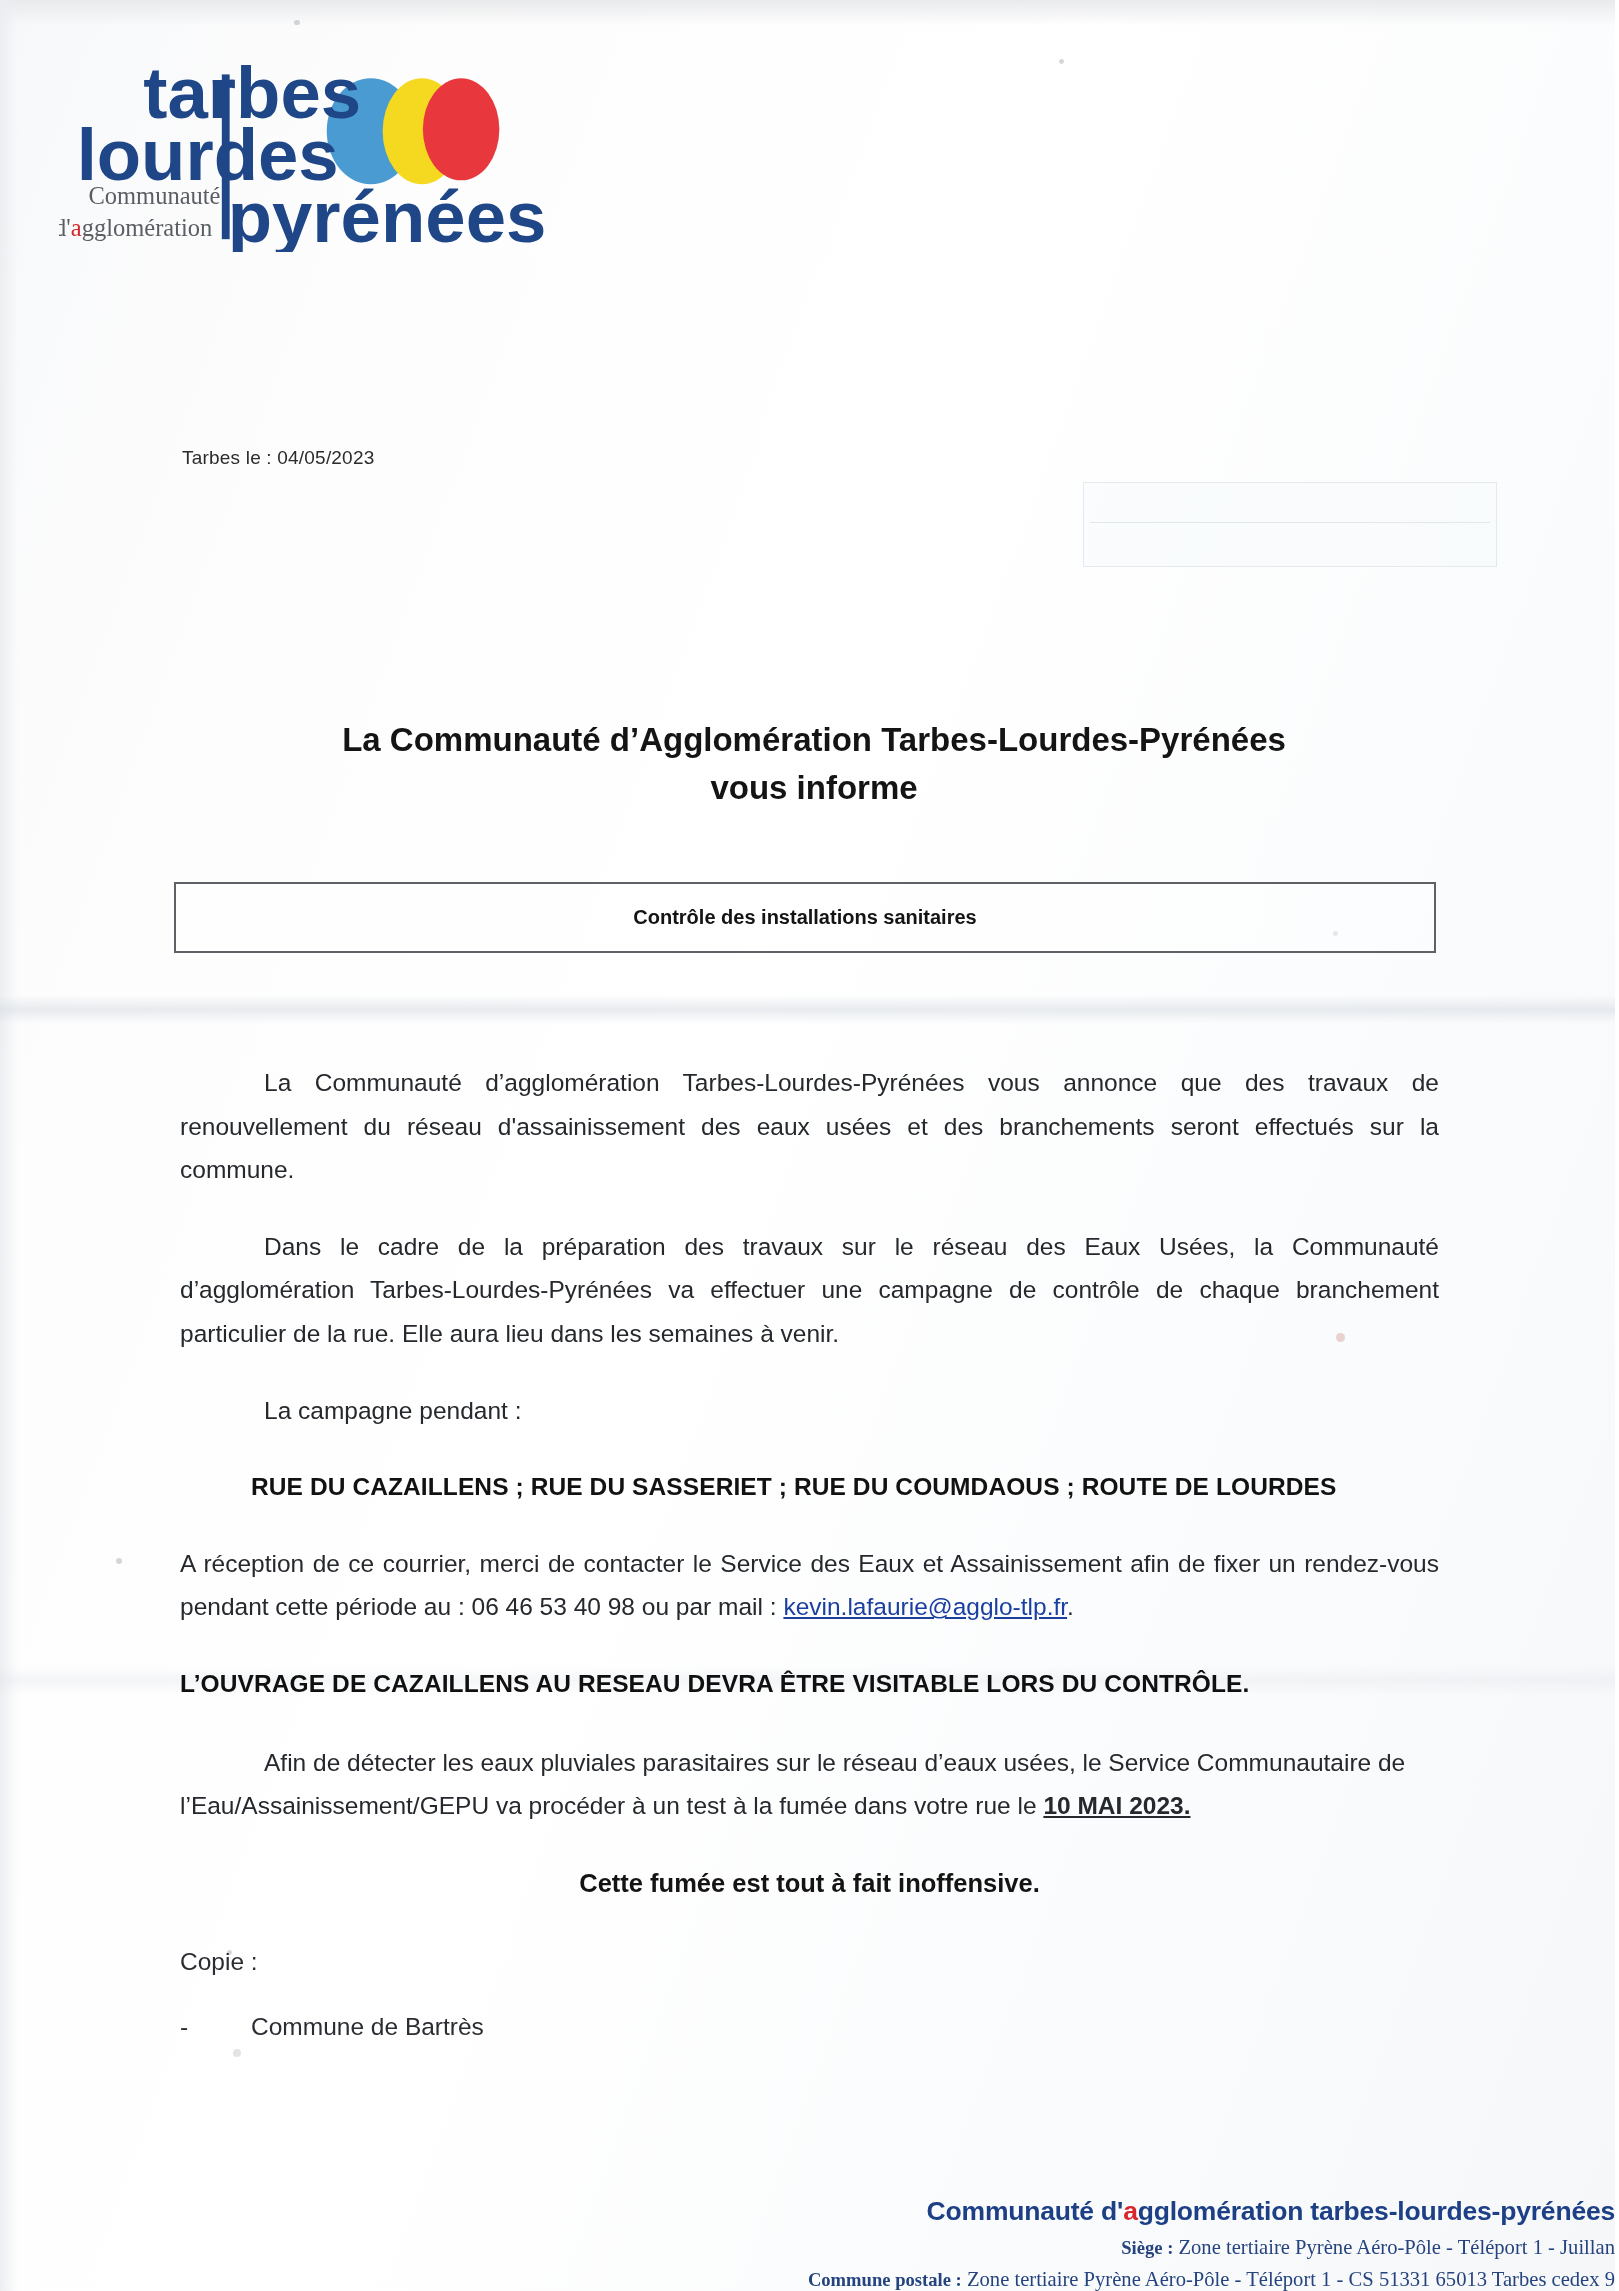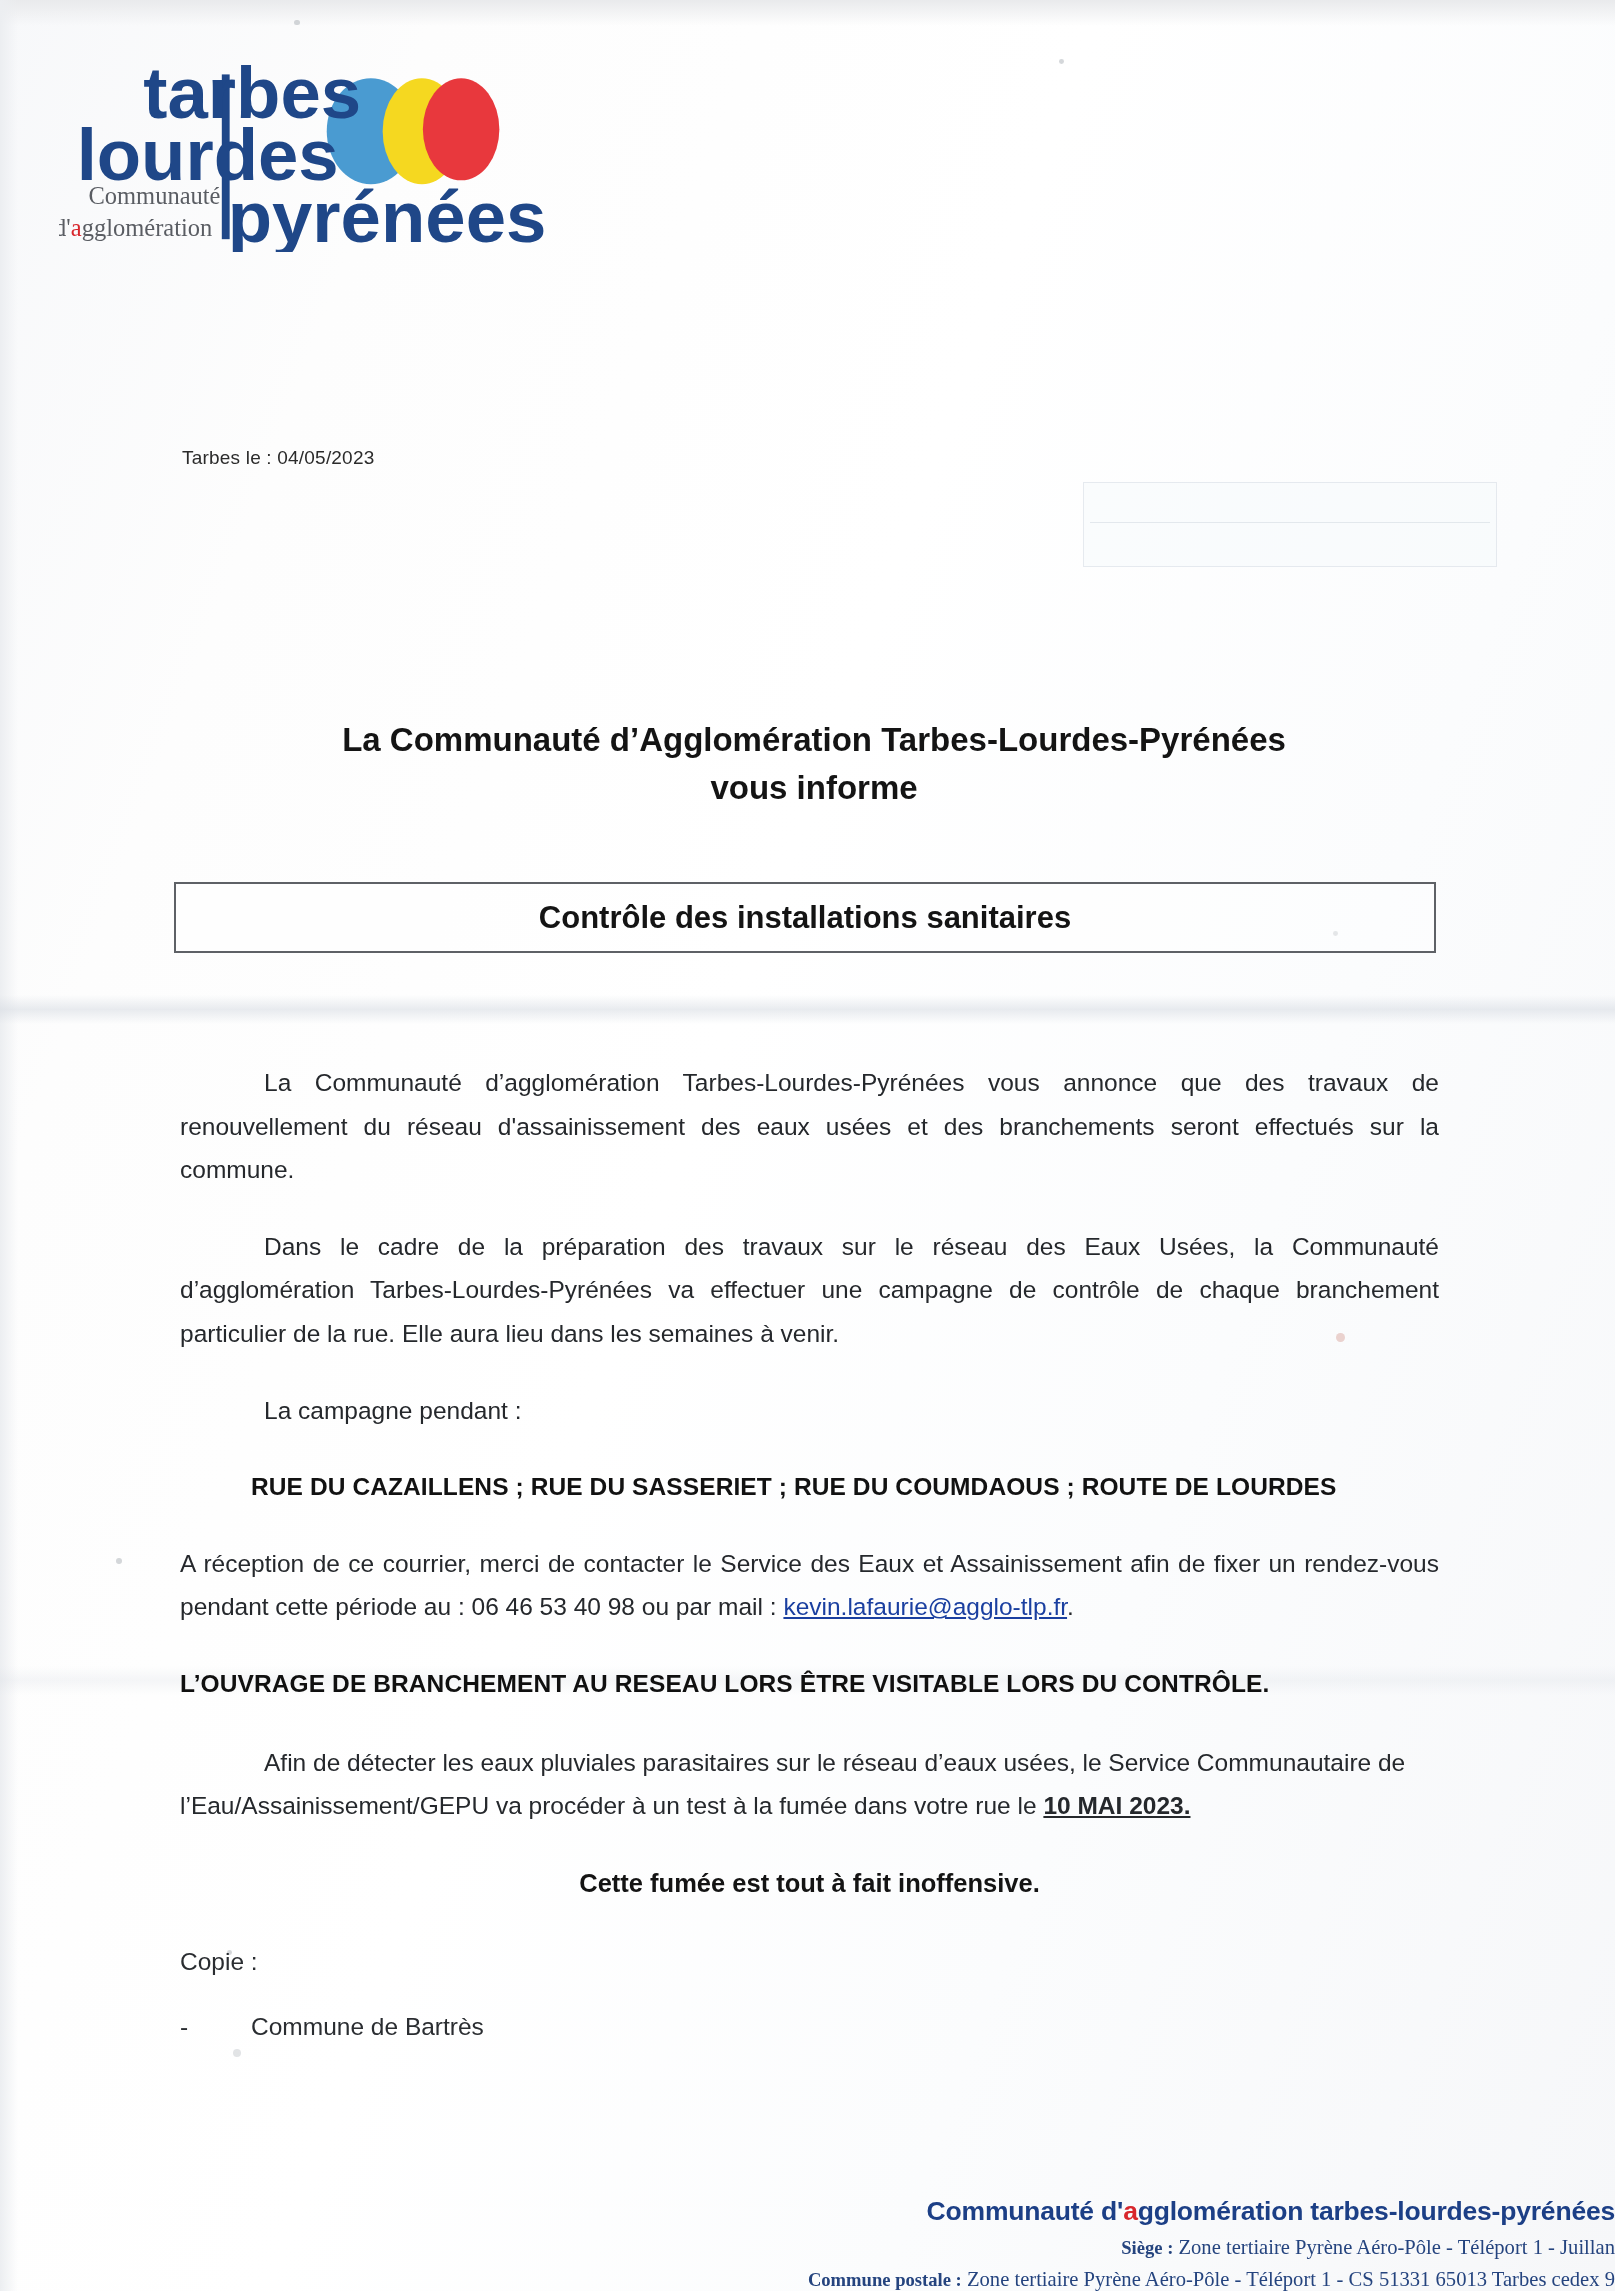--- a/index.html
+++ b/index.html
@@ -105,21 +105,21 @@
     width: 1262px;
     height: 71px;
     border: 2px solid #5e6166;
     box-sizing: border-box;
     display: flex;
     align-items: center;
     justify-content: center;
     background: rgba(255,255,255,0.4);
   }
   .subtitle-text {
-    font-size: 31px;
+    font-size: 20px;
     font-weight: bold;
     color: #141414;
   }
 
   
   .body-block {
     position: absolute;
     left: 180px;
     top: 1061px;
     width: 1259px;
@@ -270,21 +270,21 @@
     <p class="para indent">La Communauté d’agglomération Tarbes-Lourdes-Pyrénées vous annonce que des travaux de renouvellement du réseau d'assainissement des eaux usées et des branchements seront effectués sur la commune.</p>
 
     <p class="para indent">Dans le cadre de la préparation des travaux sur le réseau des Eaux Usées, la Communauté d’agglomération Tarbes-Lourdes-Pyrénées va effectuer une campagne de contrôle de chaque branchement particulier de la rue. Elle aura lieu dans les semaines à venir.</p>
 
     <p class="para indent nojustify">La campagne pendant :</p>
 
     <p class="streets">RUE DU CAZAILLENS ; RUE DU SASSERIET ; RUE DU COUMDAOUS ; ROUTE DE LOURDES</p>
 
     <p class="para"><span>A réception de ce courrier, merci de contacter le Service des Eaux et Assainissement afin de fixer un rendez-vous pendant cette période au : 06 46 53 40 98 ou par mail : </span><a class="mail-link" href="#">kevin.lafaurie@agglo-tlp.fr</a><span>.</span></p>
 
-    <p class="warn-line">L’OUVRAGE DE BRANCHEMENT AU RESEAU LORS ÊTRE VISITABLE LORS DU CONTRÔLE.</p>
+    <p class="warn-line">L’OUVRAGE DE CAZAILLENS AU RESEAU DEVRA ÊTRE VISITABLE LORS DU CONTRÔLE.</p>
 
     <p class="para indent nojustify"><span>Afin de détecter les eaux pluviales parasitaires sur le réseau d’eaux usées, le Service Communautaire de l’Eau/Assainissement/GEPU va procéder à un test à la fumée dans votre rue le </span><span class="u-bold">10 MAI 2023.</span></p>
 
     <p class="centered-bold">Cette fumée est tout à fait inoffensive.</p>
   </div>
 
   <div class="copie-block">
     <p class="copie-title">Copie :</p>
     <p class="copie-item">
       <span class="copie-dash">-</span>

